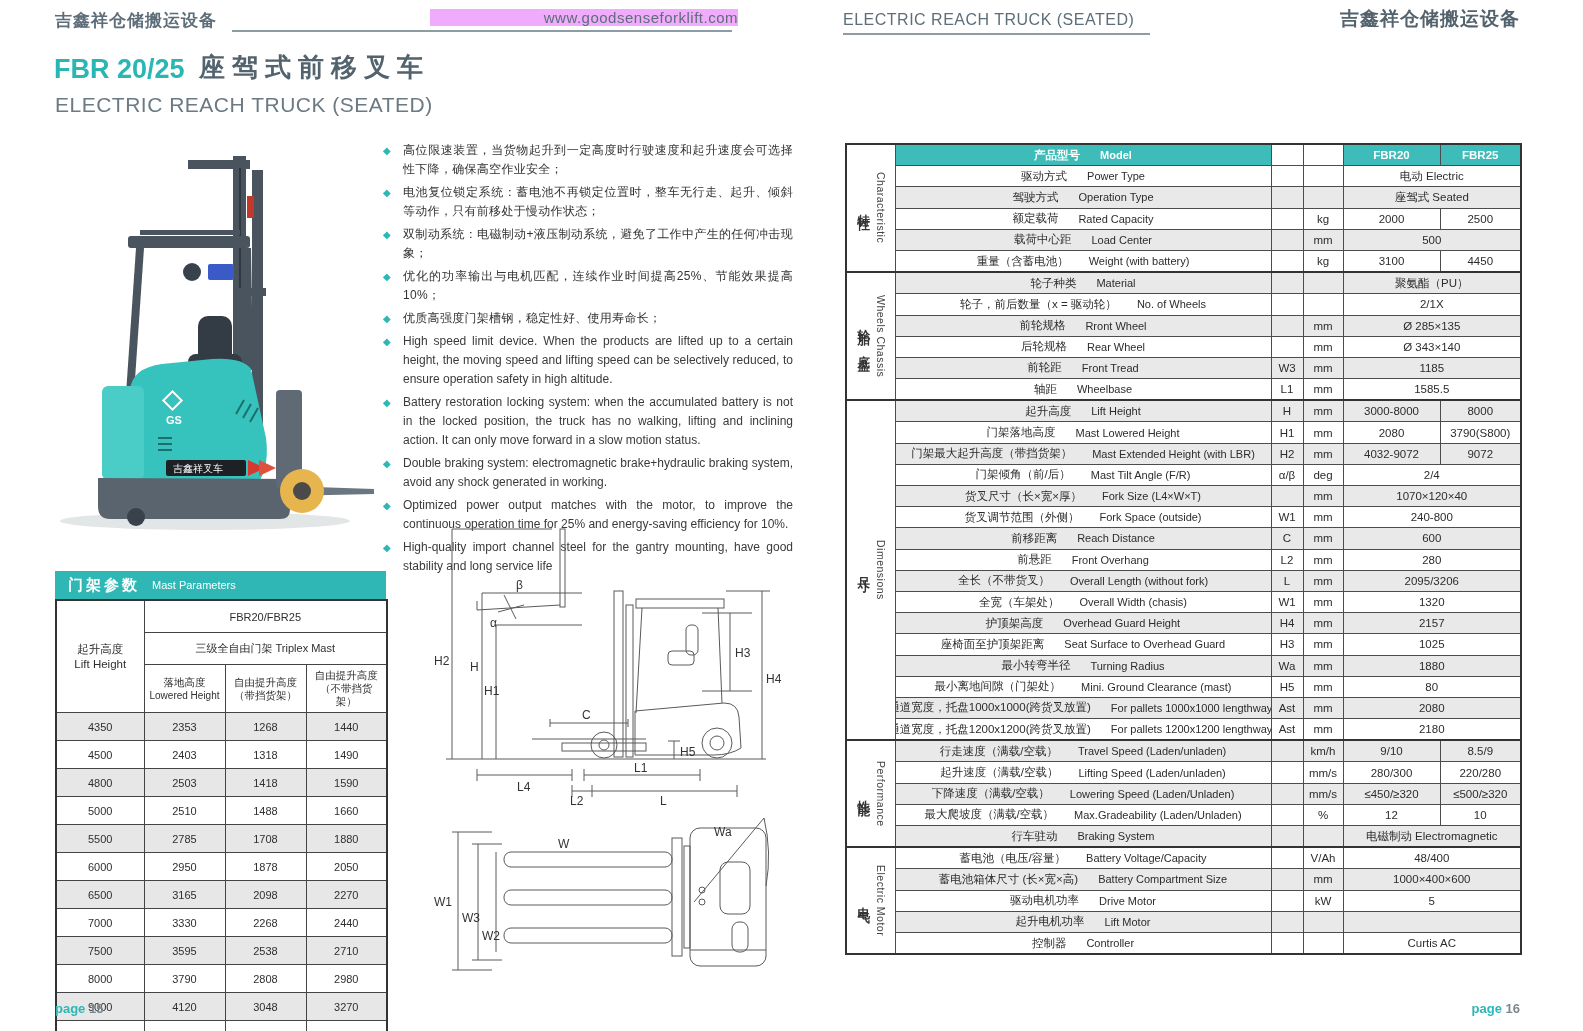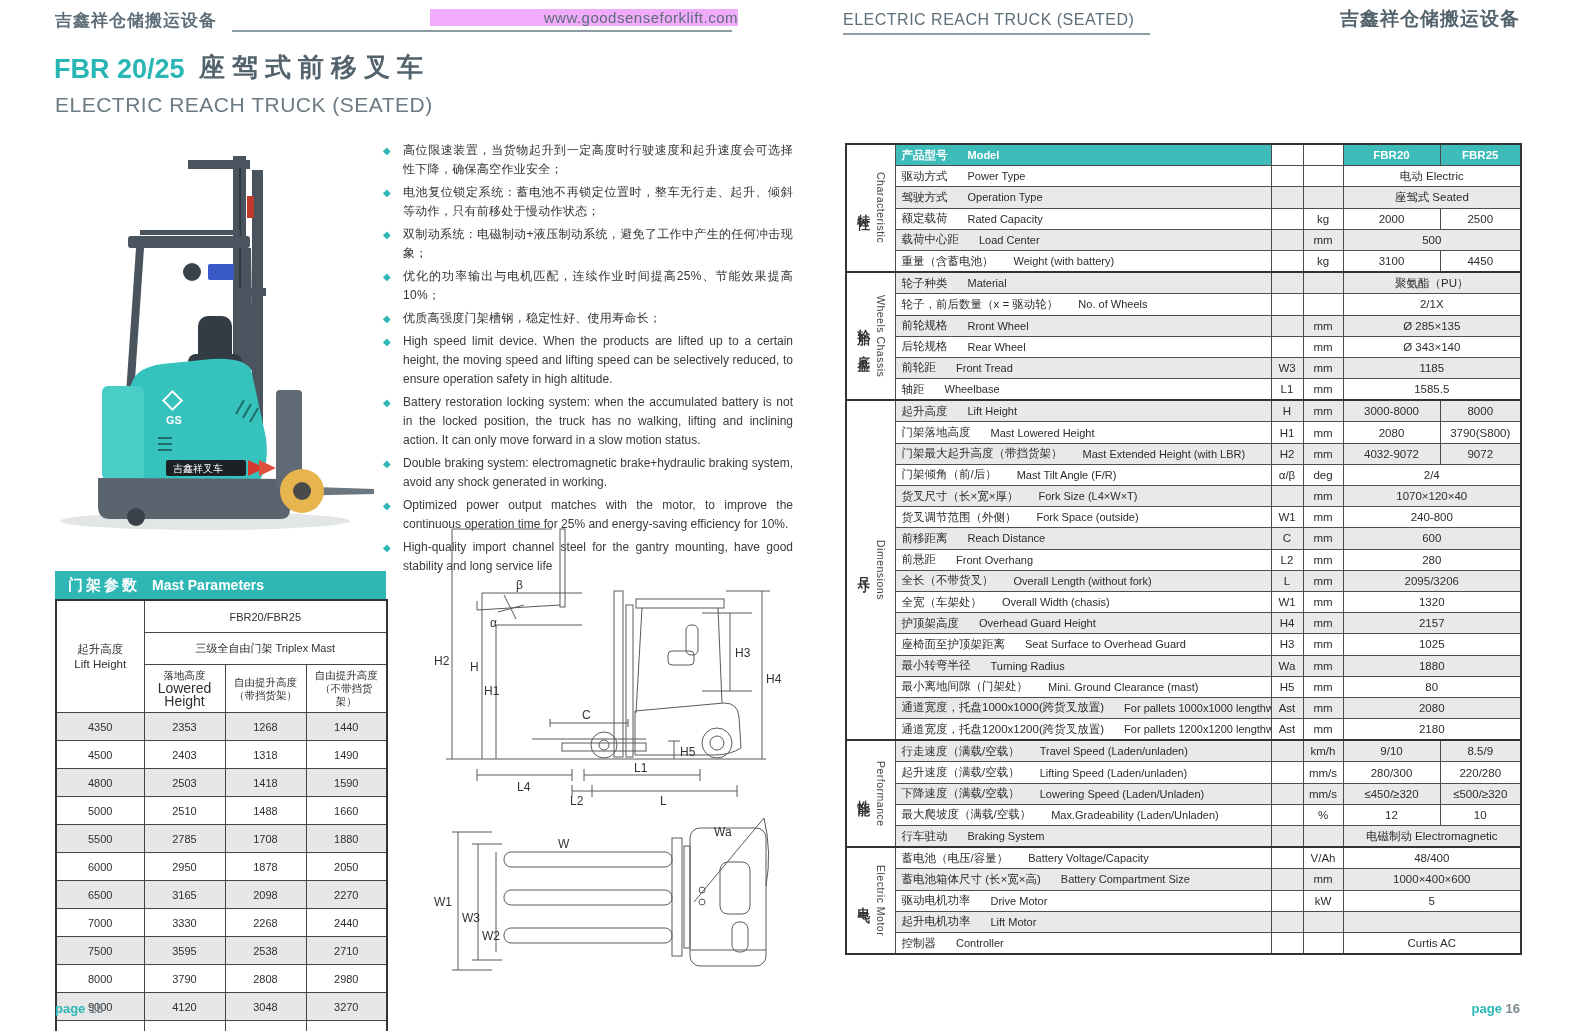--- a/index.html
+++ b/index.html
@@ -27,21 +27,21 @@
   .feat .txt{font-size:12px;line-height:19px;text-align:justify;color:#3a3a3a;}
   .feat.cn .txt{color:#333;letter-spacing:.3px;}
 
   
   .truck{position:absolute;left:40px;top:138px;}
 
   
   .mastblock{position:absolute;left:55px;top:571px;width:331px;}
   .mast-head{height:28px;background:#2fb7b6;color:#fff;display:flex;align-items:center;gap:12px;padding-left:13px;box-sizing:border-box;}
   .mast-head .mcn{font-size:15px;font-weight:bold;letter-spacing:3px;}
-  .mast-head .men{font-size:14px;font-weight:bold;}
+  .mast-head .men{font-size:11px;font-weight:normal;}
   table.mast{border-collapse:collapse;width:331px;table-layout:fixed;border:2px solid #333;font-size:11px;}
   table.mast td,table.mast th{border:1px solid #444;text-align:center;padding:4px;color:#2f2f2f;font-weight:normal;}
   table.mast .hrow td{height:23px;background:#fff;}
   table.mast .subhead td{height:38px;font-size:10.5px;line-height:13px;background:#fff;}
   table.mast .drow td{height:19px;}
   table.mast tr.alt td{background:#e7e7e7;}
   table.mast .c1h{font-size:11.5px;line-height:15px;}
 
   
   .diag1{position:absolute;left:432px;top:513px;}
@@ -50,21 +50,21 @@
 
   
   table.spec{position:absolute;left:845px;top:143px;width:675px;border-collapse:collapse;table-layout:fixed;border:2px solid #333;font-size:11.5px;}
   table.spec td{border:1px solid #4c4c4c;height:20.2px;padding:0 6px;color:#2c2c2c;overflow:hidden;white-space:nowrap;}
   table.spec tr.alt td{background:#e9e9e9;}
   table.spec tr.gstart td{border-top:2px solid #333;}
   table.spec td.gcell{background:#fff !important;padding:0;}
   .gwrap{display:flex;justify-content:center;align-items:center;gap:3px;height:100%;}
   .gcn{writing-mode:vertical-rl;text-orientation:upright;font-weight:bold;font-size:12.5px;letter-spacing:4px;color:#333;}
   .gen{writing-mode:vertical-rl;font-size:10.5px;color:#444;letter-spacing:.5px;}
-  .namewrap{display:flex;justify-content:flex-start;align-items:center;gap:20px;}
+  .namewrap{display:flex;justify-content:center;align-items:center;gap:20px;}
   .namewrap .ncn{font-size:11.5px;}
   .namewrap .nen{font-size:11px;}
   table.spec td.sym,table.spec td.unit{text-align:center;padding:0 2px;}
   table.spec td.val{text-align:center;}
   table.spec td.teal{background:#3dbcba !important;color:#fff;font-weight:bold;}
   table.spec td.teal .ncn,table.spec td.teal .nen{color:#fff;font-weight:bold;}
 
   
   .pg{position:absolute;top:1001px;font-size:13px;font-weight:bold;color:#7d8890;}
   .pg .w{color:#2bb7b5;}
@@ -196,21 +196,21 @@
               <div>Lift Height</div>
           </td>
           <td colspan="3">FBR20/FBR25</td>
         </tr>
         <tr class="hrow">
           <td colspan="3">三级全自由门架  Triplex Mast</td>
         </tr>
         <tr class="subhead">
           <td>
               <div>落地高度</div>
-              <div style="font-size:14px">Lowered Height</div>
+              <div style="font-size:10px">Lowered Height</div>
             </td>
           <td>
               <div>自由提升高度</div>
               <div>（带挡货架）</div>
             </td>
           <td>
               <div>自由提升高度</div>
               <div>（不带挡货架）</div>
             </td>
         </tr>

